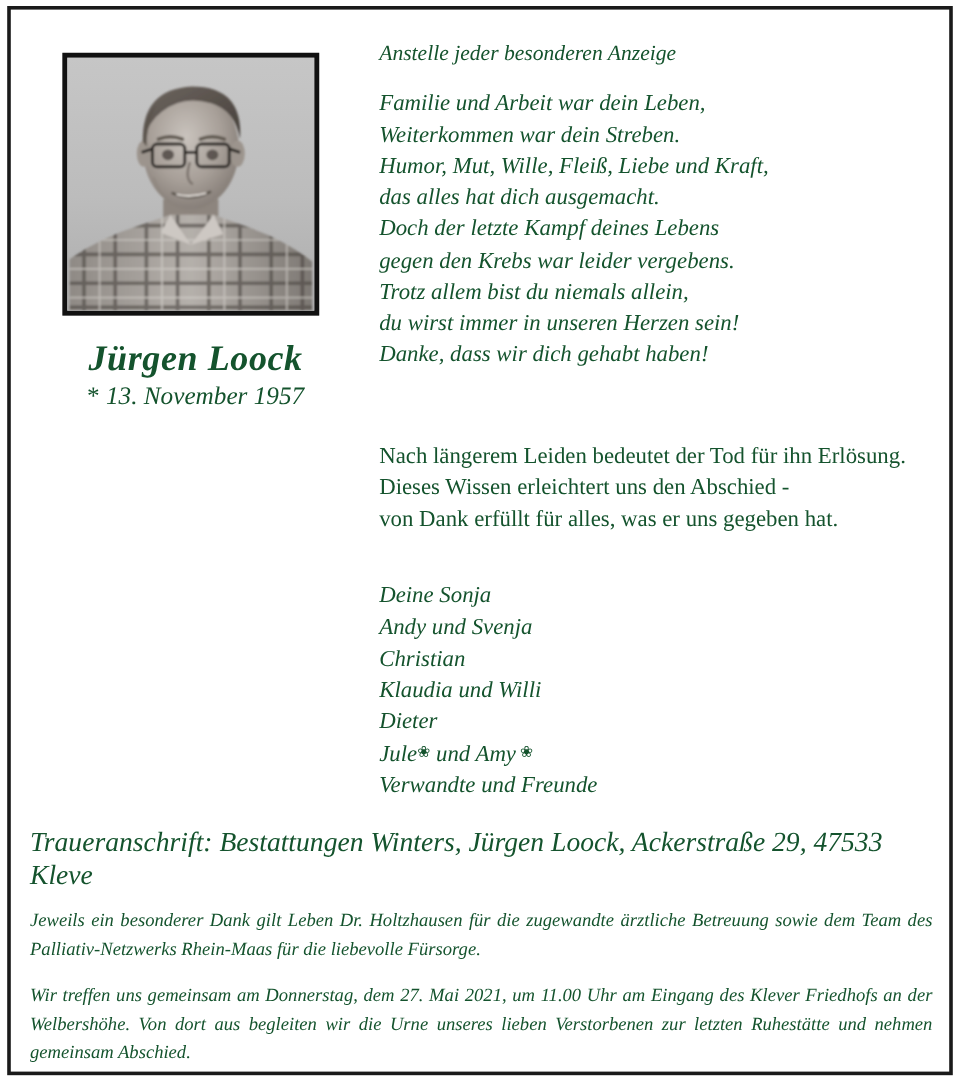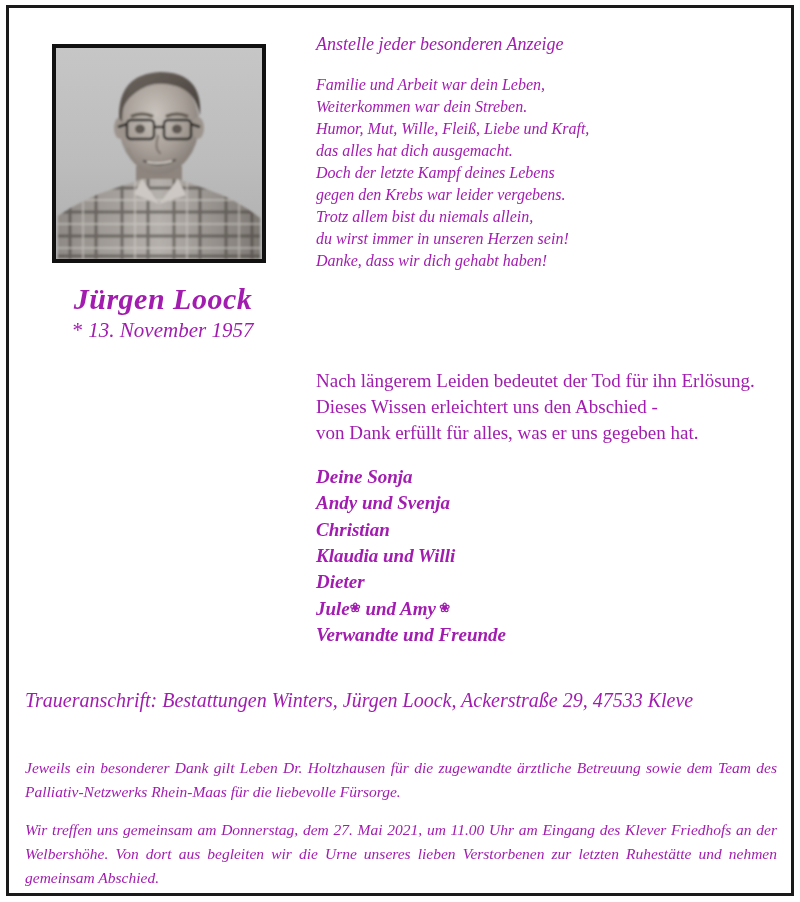--- a/index.html
+++ b/index.html
@@ -6,21 +6,21 @@
     margin: 0;
     padding: 0;
     background: #ffffff;
   }
   .page {
     position: relative;
     width: 800px;
     height: 902px;
     background: #ffffff;
     font-family: "Liberation Serif", "DejaVu Serif", serif;
-    color: #a21caf;
+    color: #14532d;
     overflow: hidden;
     box-sizing: border-box;
     padding-left: 43px;
   }
   
   .page-border {
     position: absolute;
     left: 6px;
     top: 5px;
     right: 6px;
@@ -76,61 +76,60 @@
     width: 470px;
   }
   .intro-line {
     font-style: italic;
     font-size: 18px;
     line-height: 1.2;
   }
   .poem {
     margin-top: 18px;
     font-style: italic;
-    font-size: 16px;
+    font-size: 19px;
     line-height: 1.38;
   }
   .poem div { white-space: nowrap; }
 
   .farewell {
     position: absolute;
     left: 316px;
     top: 368px;
     width: 470px;
     font-size: 19px;
     line-height: 1.38;
   }
   .farewell div { white-space: nowrap; }
 
   .mourners {
     position: absolute;
     left: 316px;
-    top: 464px;
+    top: 484px;
     width: 300px;
     font-style: italic;
     font-size: 19px;
     line-height: 1.385;
-    font-weight: bold;
   }
   .mourners div { white-space: nowrap; }
   .paw {
     font-style: normal;
     font-size: 13px;
     vertical-align: 3px;
     letter-spacing: 0;
   }
 
   
   .address {
     position: absolute;
     left: 25px;
     top: 688px;
     width: 750px;
     font-style: italic;
-    font-size: 20px;
+    font-size: 23px;
     line-height: 1.2;
   }
 
   
   .notes {
     position: absolute;
     left: 25px;
     top: 756px;
     width: 752px;
   }

